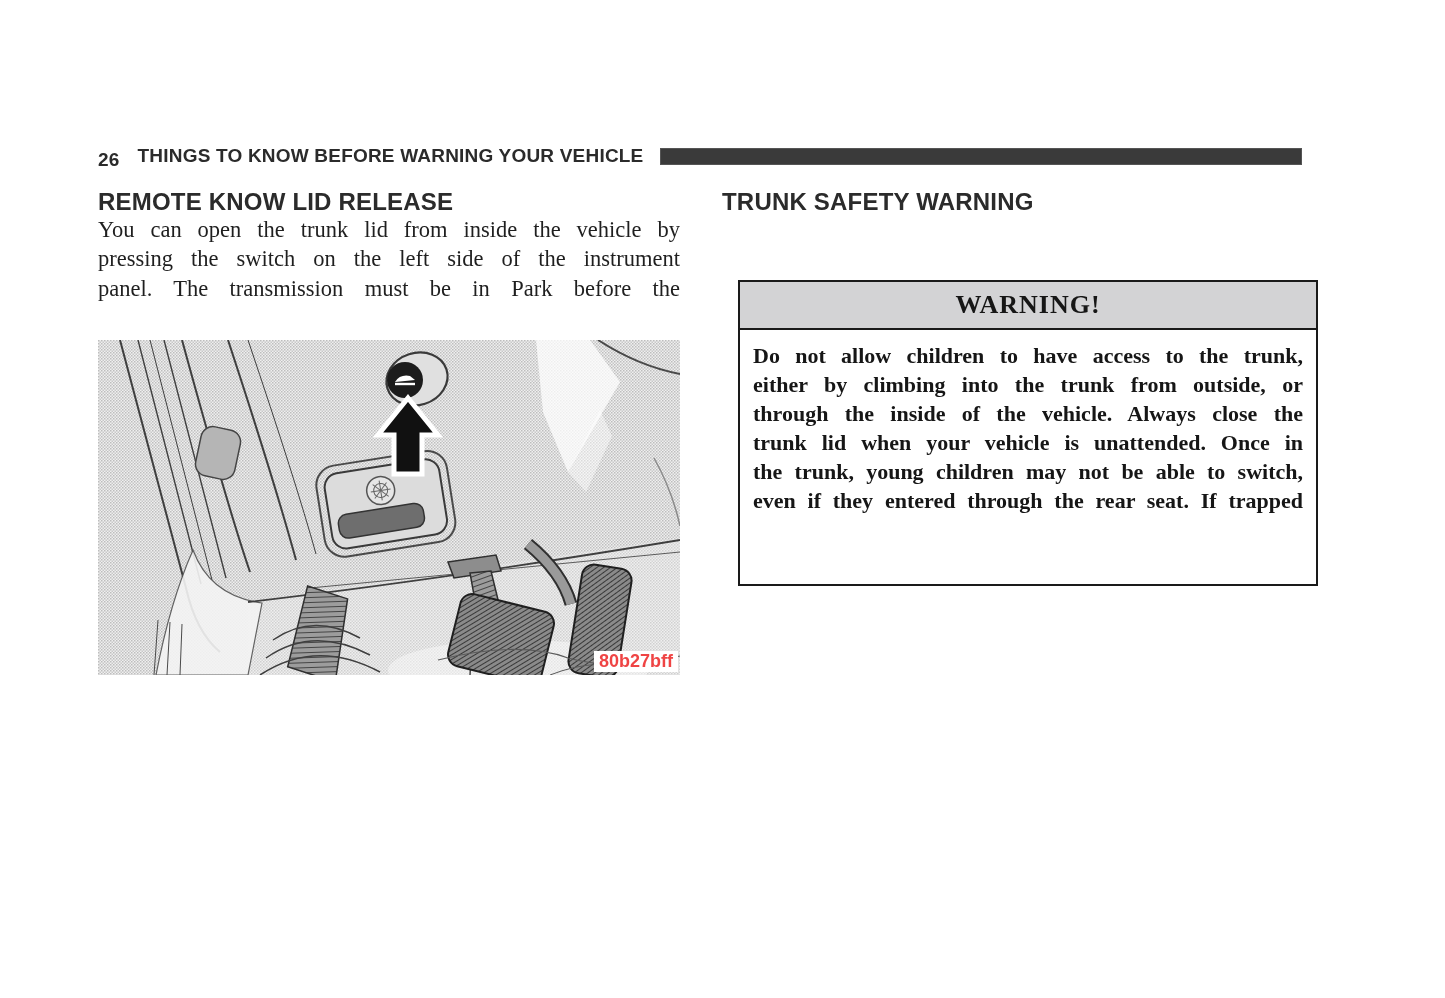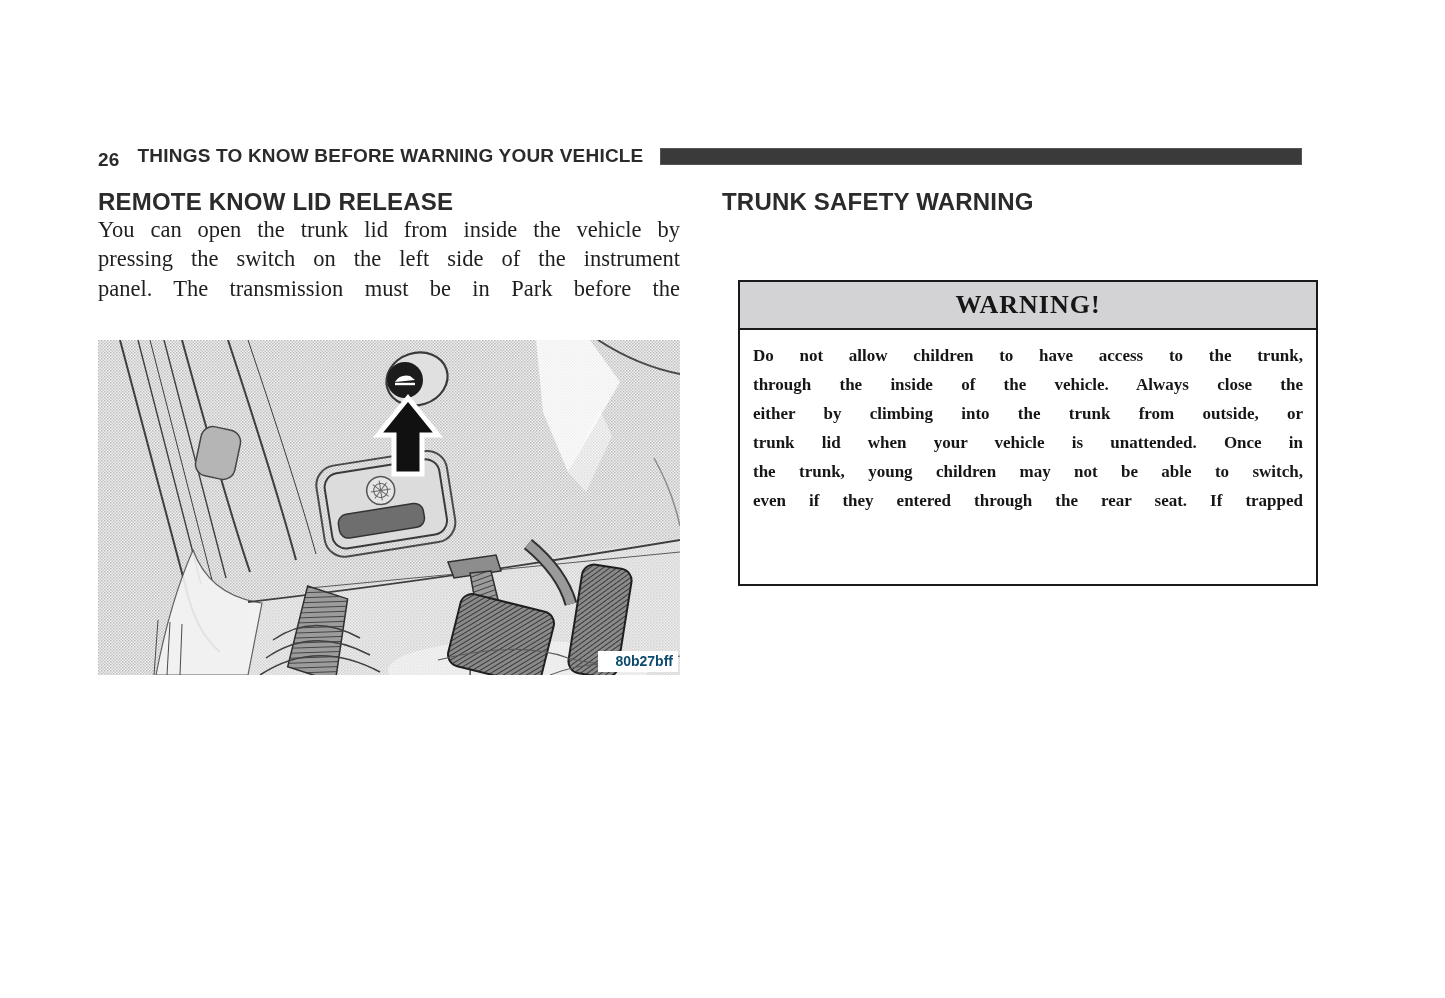--- a/index.html
+++ b/index.html
@@ -31,36 +31,36 @@
   .jline{text-align:justify;text-align-last:justify;}
   .jline.last{text-align-last:left;}
 
   
   .illustration{
     position:absolute;left:0;top:152px;width:582px;height:335px;margin:0;
   }
   .illustration svg{display:block;}
   .fig-code{
     position:absolute;right:2px;bottom:3px;background:#ffffff;
-    font-family:"Liberation Sans", sans-serif;font-weight:bold;font-size:14px;
-    color:#0c4a6e;padding:1px 5px 2px 17px;line-height:18px;
+    font-family:"Liberation Sans", sans-serif;font-weight:bold;font-size:18px;
+    color:#ef4444;padding:1px 5px 2px 5px;line-height:18px;
   }
 
   
   .warning-box{
     position:absolute;left:16px;top:59px;width:580px;height:306px;
     border:2px solid #1a1a1a;box-sizing:border-box;background:#ffffff;margin-top:33px;
   }
   .warning-head{
     height:48px;box-sizing:border-box;background:#d3d3d5;border-bottom:2px solid #1a1a1a;
     text-align:center;line-height:46px;font-size:26px;font-weight:600;
     letter-spacing:1px;color:#161616;font-family:"Liberation Serif", serif;
   }
   .warning-body{
-    padding:11px 13px 0 13px;font-weight:bold;font-size:17px;line-height:29px;color:#161616;
+    padding:11px 13px 0 13px;font-weight:bold;font-size:22px;line-height:29px;color:#161616;
   }
 </style>
 </head>
 <body>
 
 <div class="sheet">
 
   <header class="running-header">
     <span class="page-num">26</span>
     <span class="header-title">THINGS TO KNOW BEFORE WARNING YOUR VEHICLE</span>
@@ -177,22 +177,22 @@
     </figure>
   </section>
 
   <section class="col col-right">
     <h2 class="sec-title">TRUNK SAFETY WARNING</h2>
 
     <div class="warning-box">
       <div class="warning-head">WARNING!</div>
       <div class="warning-body">
           <div class="jline">Do not allow children to have access to the trunk,</div>
+          <div class="jline">either by climbing into the trunk from outside, or</div>
           <div class="jline">through the inside of the vehicle. Always close the</div>
-          <div class="jline">either by climbing into the trunk from outside, or</div>
           <div class="jline">trunk lid when your vehicle is unattended. Once in</div>
           <div class="jline">the trunk, young children may not be able to switch,</div>
           <div class="jline">even if they entered through the rear seat. If trapped</div>
         </div>
     </div>
   </section>
 
 </div>
 
 </body></html>

